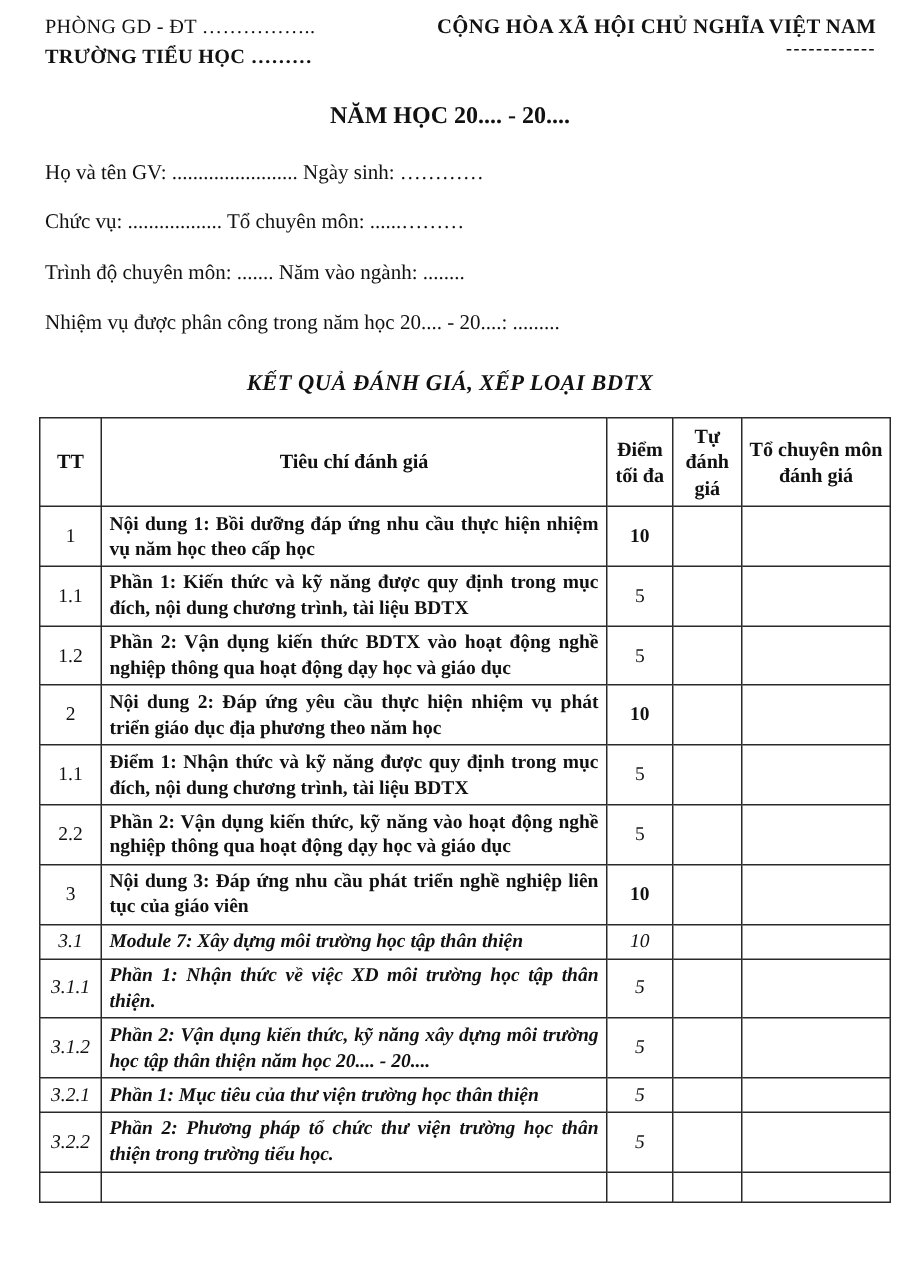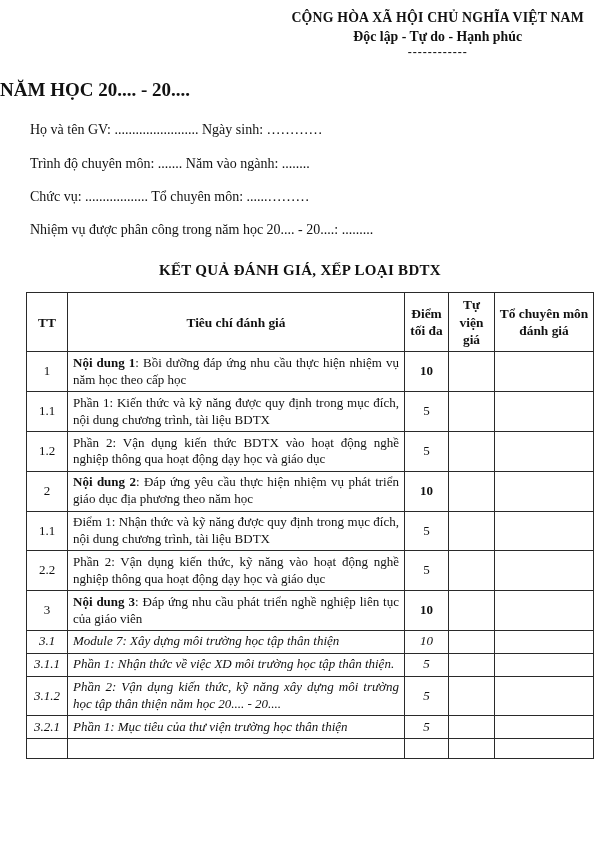--- a/index.html
+++ b/index.html
@@ -16,43 +16,45 @@
   .top-header {
     display: flex;
     align-items: flex-start;
     padding: 0 16px 0 30px;
   }
   .org-block { font-size: 13.5px; line-height: 1.45; }
   .org-line1 { font-weight: normal; letter-spacing: .2px; }
   .org-line2 { font-weight: bold; letter-spacing: .2px; }
   .motto-block {
     margin-left: auto;
-    text-align: center;
+    text-align: right;
     font-weight: bold;
     line-height: 1.4;
   }
   .motto-line1 { font-size: 13.8px; letter-spacing: .2px; }
   .motto-line2 { font-size: 13.8px; }
   .motto-divider { font-size: 12px; font-weight: bold; line-height: .9; letter-spacing: 1px; }
 
   .school-year {
-    font-weight: bold;
-    font-size: 19px;
+    text-align: center;
+    font-weight: bold;
+    font-size: 16px;
     margin-top: 22px;
   }
 
   .info-lines { padding-left: 30px; margin-top: 20px; font-family: Liberation Serif, serif; }
   .info-line { font-size: 14px; margin: 0 0 15px 0; line-height: 1.3; }
 
   .table-title {
     text-align: center;
     font-weight: bold;
     font-size: 15px;
     letter-spacing: .3px;
     margin: 23px 0 13px 0;
+    font-style: italic;
   }
 
   table.eval {
     margin-left: 26px;
     border-collapse: collapse;
     table-layout: fixed;
     width: 567px;
     font-size: 13px;
   }
   table.eval th, table.eval td {
@@ -68,64 +70,68 @@
   }
   td.tt-cell, td.score-cell {
     text-align: center;
     padding: 2px 1px;
     line-height: 1.3;
   }
   td.crit-cell {
     text-align: justify;
     padding: 2.5px 5px 2.5px 5px;
     line-height: 1.3;
+    font-weight: bold;
   }
   td.blank-cell { padding: 0; }
   tr.row-content td.score-cell { font-weight: bold; }
   tr.row-italic td { font-style: italic; }
   tr.row-partial td { height: 14px; }
 </style>
 </head>
 <body>
 
 <div class="page">
 
   <div class="top-header">
+    <div class="org-block">
+      <div class="org-line1">PHÒNG GD - ĐT ……………..</div>
+      <div class="org-line2">TRƯỜNG TIỂU HỌC ………</div>
+    </div>
     <div class="motto-block">
       <div class="motto-line1">CỘNG HÒA XÃ HỘI CHỦ NGHĨA VIỆT NAM</div>
-      <div class="motto-line2">Độc lập - Tự do - Hạnh phúc</div>
       <div class="motto-divider">------------</div>
     </div>
   </div>
 
   <div class="school-year">NĂM HỌC 20.... - 20....</div>
 
   <div class="info-lines">
     <p class="info-line">Họ và tên GV: ........................ Ngày sinh: …………</p>
+    <p class="info-line">Chức vụ: .................. Tổ chuyên môn: ......………</p>
     <p class="info-line">Trình độ chuyên môn: ....... Năm vào ngành: ........</p>
-    <p class="info-line">Chức vụ: .................. Tổ chuyên môn: ......………</p>
     <p class="info-line">Nhiệm vụ được phân công trong năm học 20.... - 20....: .........</p>
   </div>
 
   <div class="table-title">KẾT QUẢ ĐÁNH GIÁ, XẾP LOẠI BDTX</div>
 
   <table class="eval">
     <colgroup>
       <col style="width:41px">
       <col style="width:337px">
       <col style="width:44px">
       <col style="width:46px">
       <col style="width:99px">
     </colgroup>
     <thead>
       <tr>
         <th>TT</th>
         <th>Tiêu chí đánh giá</th>
         <th>Điểm tối đa</th>
-        <th>Tự viện giá</th>
+        <th>Tự đánh giá</th>
         <th>Tổ chuyên môn đánh giá</th>
       </tr>
     </thead>
     <tbody>
         <tr class="row-content">
           <td class="tt-cell">1</td>
           <td class="crit-cell"><b>Nội dung 1</b>: Bồi dưỡng đáp ứng nhu cầu thực hiện nhiệm vụ năm học theo cấp học</td>
           <td class="score-cell">10</td>
           <td class="blank-cell"></td>
           <td class="blank-cell"></td>
@@ -193,20 +199,27 @@
           <td class="blank-cell"></td>
           <td class="blank-cell"></td>
         </tr>
         <tr class="row-italic">
           <td class="tt-cell">3.2.1</td>
           <td class="crit-cell">Phần 1: Mục tiêu của thư viện trường học thân thiện</td>
           <td class="score-cell">5</td>
           <td class="blank-cell"></td>
           <td class="blank-cell"></td>
         </tr>
+        <tr class="row-italic">
+          <td class="tt-cell">3.2.2</td>
+          <td class="crit-cell">Phần 2: Phương pháp tổ chức thư viện trường học thân thiện trong trường tiểu học.</td>
+          <td class="score-cell">5</td>
+          <td class="blank-cell"></td>
+          <td class="blank-cell"></td>
+        </tr>
         <tr class="row-partial">
           <td class="tt-cell"></td>
           <td class="crit-cell"></td>
           <td class="score-cell"></td>
           <td class="blank-cell"></td>
           <td class="blank-cell"></td>
         </tr>
       </tbody>
   </table>
 

